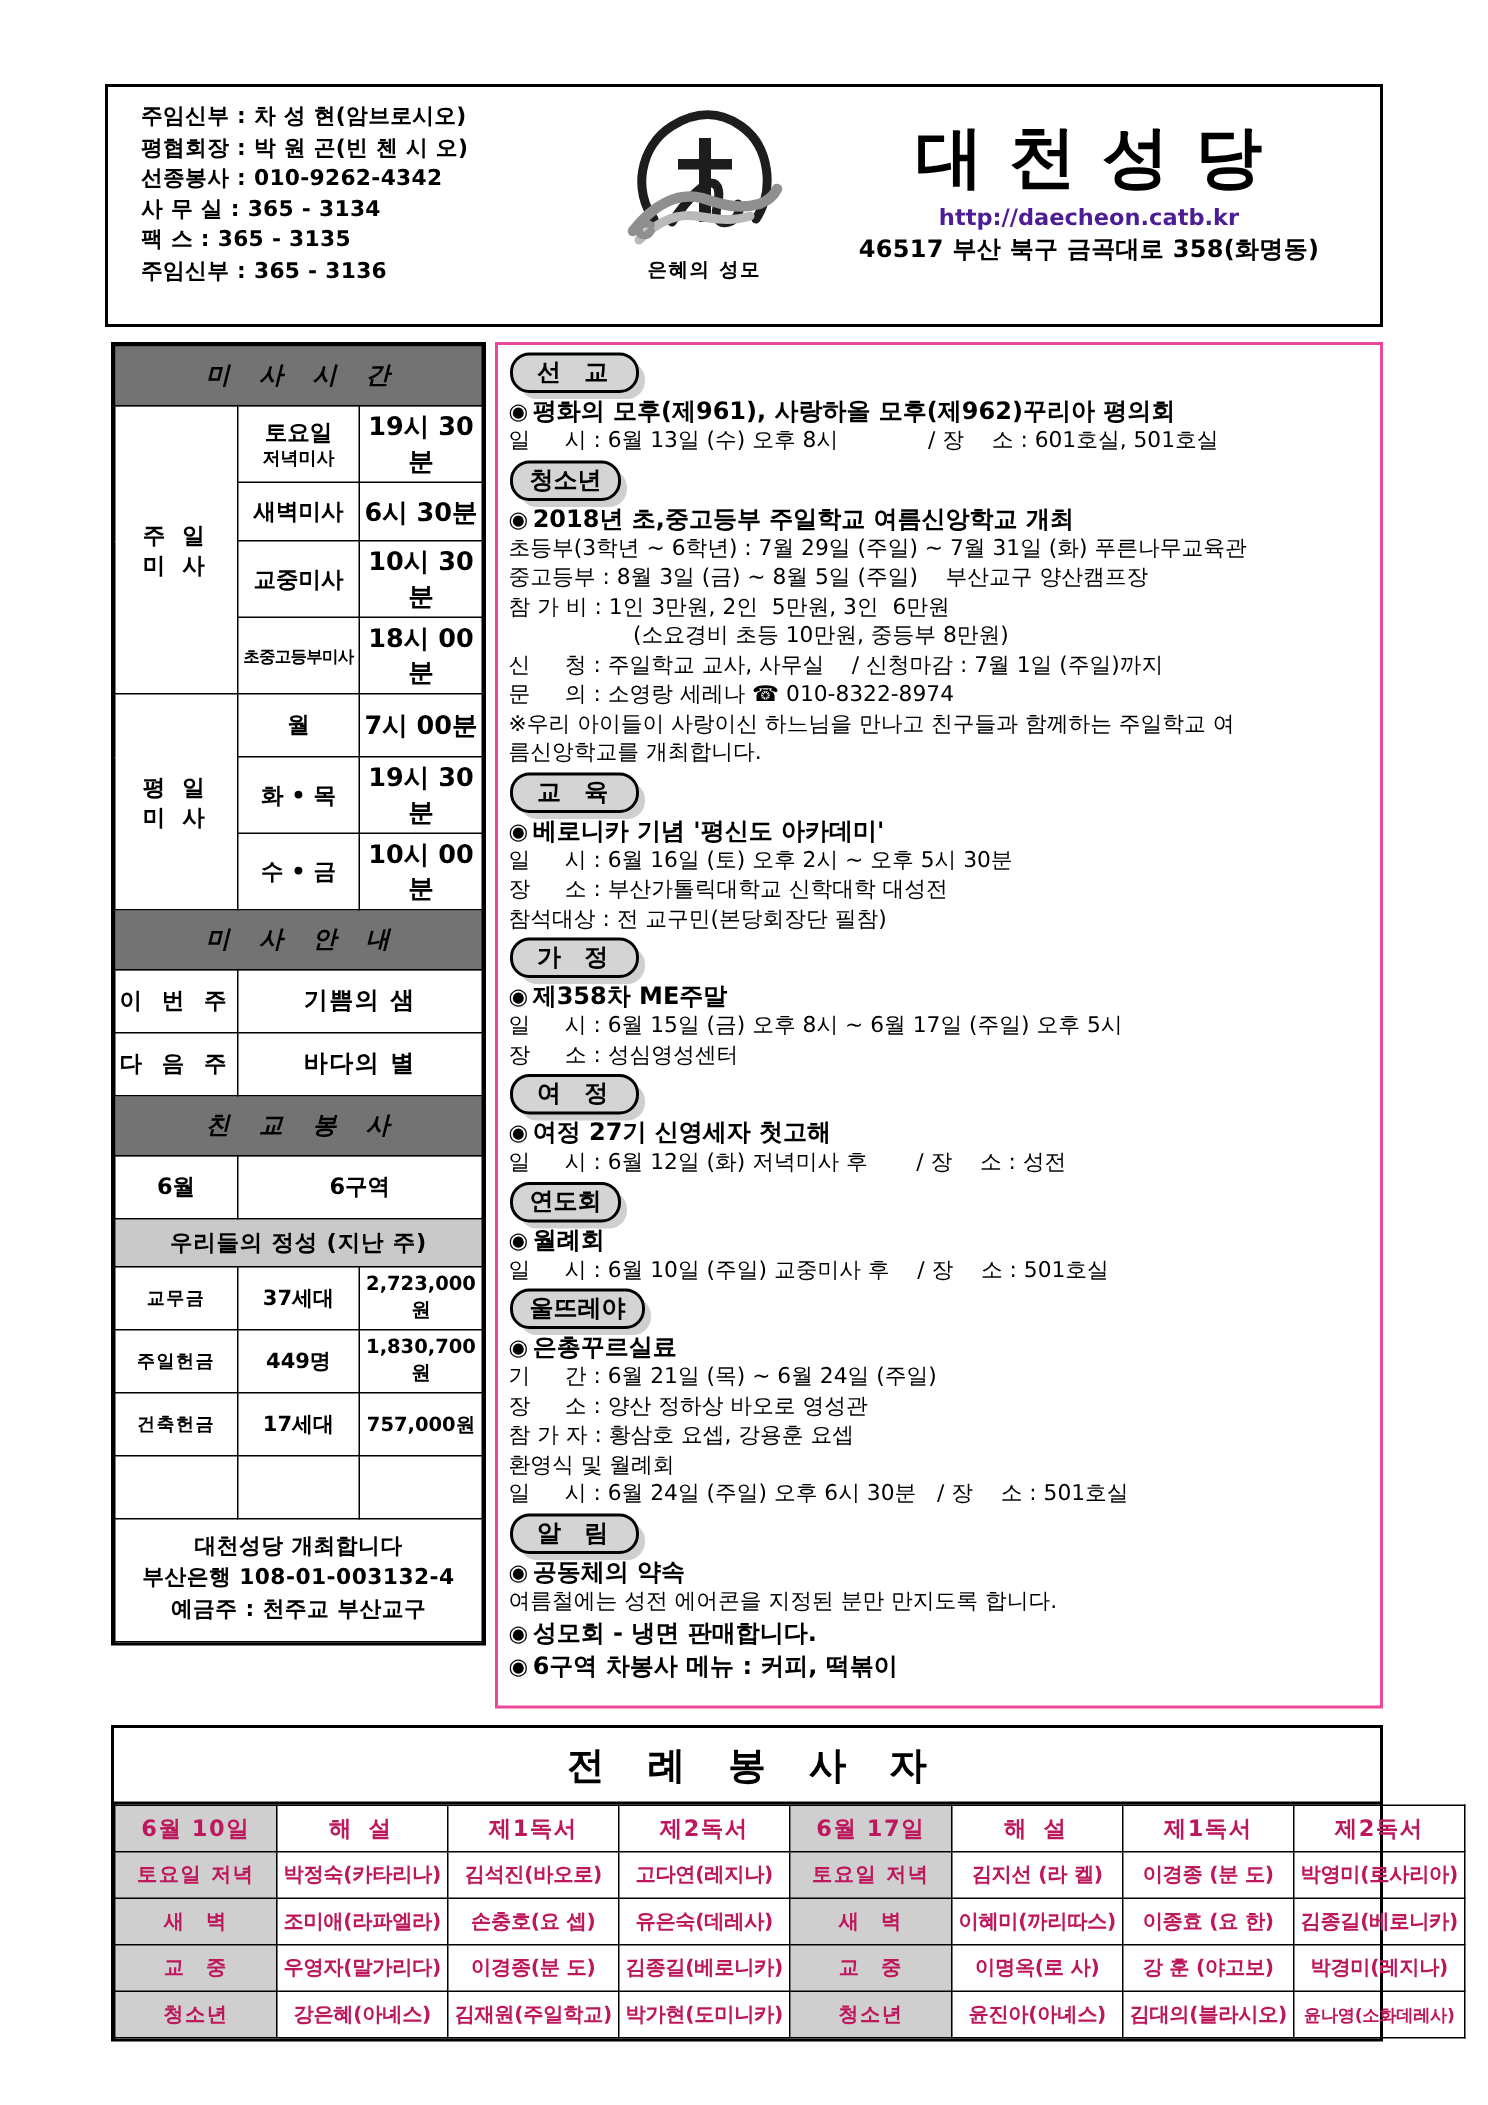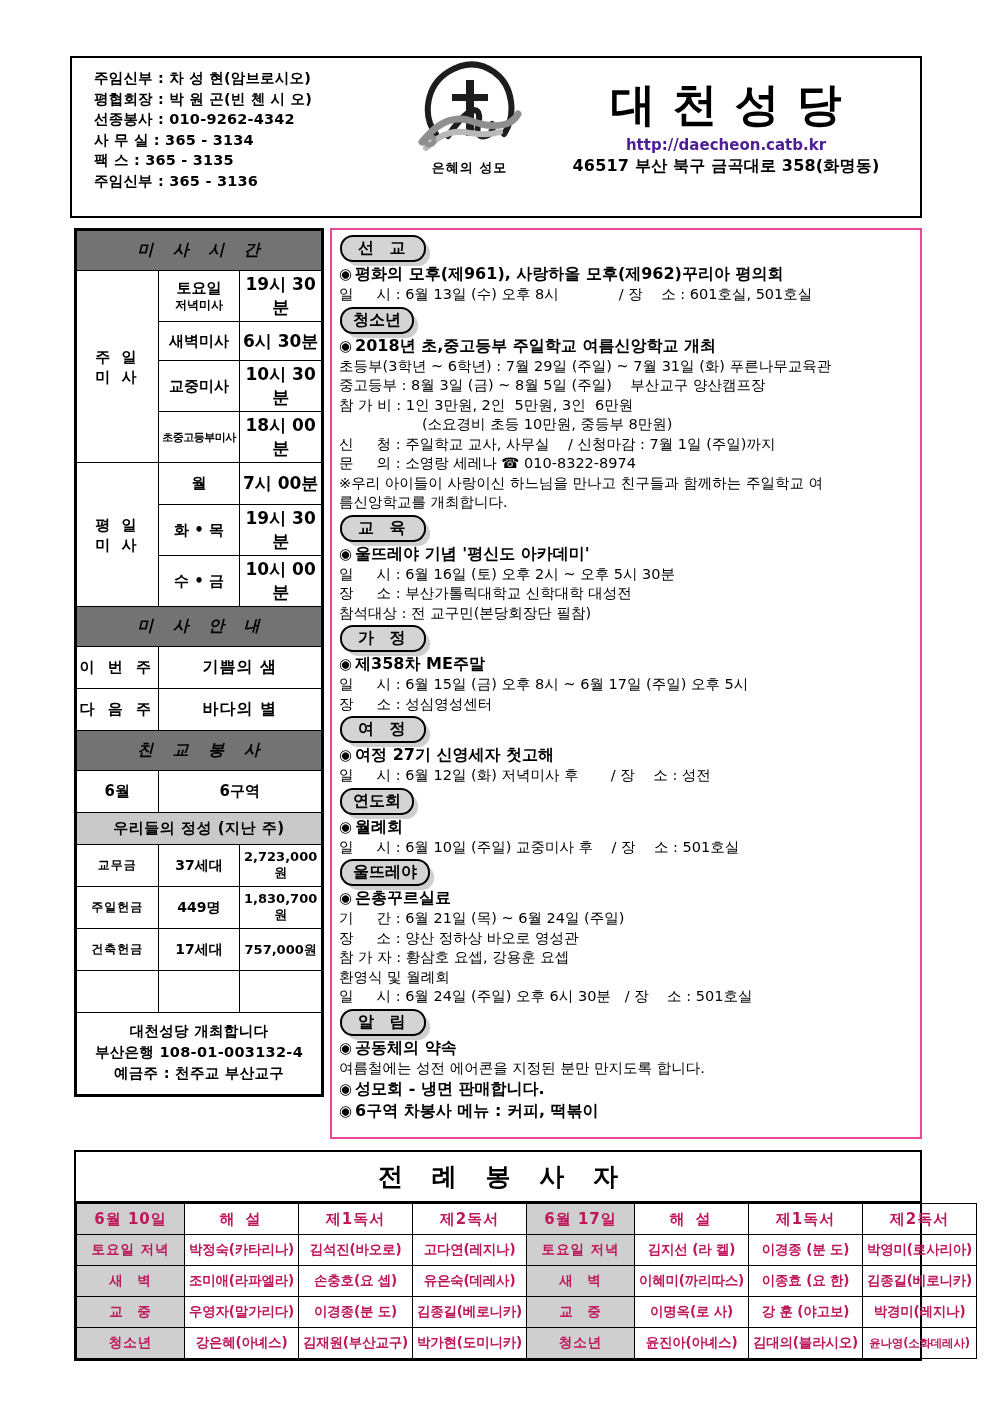--- a/index.html
+++ b/index.html
@@ -42,20 +42,21 @@
     white-space: nowrap;
     color: #000;
   }
   .logo-block {
     width: 125px;
     flex: none;
     display: flex;
     flex-direction: column;
     align-items: center;
     justify-content: flex-start;
+    padding-top: 12px;
   }
   .logo-svg { display:block; }
   .logo-caption {
     font-size: 13px;
     font-weight: bold;
     margin-top: 1px;
     letter-spacing: 1px;
     white-space: nowrap;
   }
   .title-block {
@@ -361,21 +362,21 @@
             <div>예금주 : 천주교 부산교구</div>
           </td>
         </tr>
       </tbody>
     </table>
   </div>
 
   <div class="main" id="main-content">
       <div class="sec"><div class="pill">선  교</div><div class="bullet-line"><span class="dot">◉</span><span>평화의 모후(제961), 사랑하올 모후(제962)꾸리아 평의회</span></div><div class="detail-line">일     시 : 6월 13일 (수) 오후 8시             / 장    소 : 601호실, 501호실</div></div>
       <div class="sec"><div class="pill tight">청소년</div><div class="bullet-line"><span class="dot">◉</span><span>2018년 초,중고등부 주일학교 여름신앙학교 개최</span></div><div class="detail-line">초등부(3학년 ~ 6학년) : 7월 29일 (주일) ~ 7월 31일 (화) 푸른나무교육관</div><div class="detail-line">중고등부 : 8월 3일 (금) ~ 8월 5일 (주일)    부산교구 양산캠프장</div><div class="detail-line">참 가 비 : 1인 3만원, 2인  5만원, 3인  6만원</div><div class="detail-line">                  (소요경비 초등 10만원, 중등부 8만원)</div><div class="detail-line">신     청 : 주일학교 교사, 사무실    / 신청마감 : 7월 1일 (주일)까지</div><div class="detail-line">문     의 : 소영랑 세레나 ☎ 010-8322-8974</div><div class="detail-line">※우리 아이들이 사랑이신 하느님을 만나고 친구들과 함께하는 주일학교 여</div><div class="detail-line">름신앙학교를 개최합니다.</div></div>
-      <div class="sec"><div class="pill">교  육</div><div class="bullet-line"><span class="dot">◉</span><span>울뜨레야 기념  '평신도 아카데미'</span></div><div class="detail-line">일     시 : 6월 16일 (토) 오후 2시 ~ 오후 5시 30분</div><div class="detail-line">장     소 : 부산가톨릭대학교 신학대학 대성전</div><div class="detail-line">참석대상 : 전 교구민(본당회장단 필참)</div></div>
+      <div class="sec"><div class="pill">교  육</div><div class="bullet-line"><span class="dot">◉</span><span>베로니카 기념  '평신도 아카데미'</span></div><div class="detail-line">일     시 : 6월 16일 (토) 오후 2시 ~ 오후 5시 30분</div><div class="detail-line">장     소 : 부산가톨릭대학교 신학대학 대성전</div><div class="detail-line">참석대상 : 전 교구민(본당회장단 필참)</div></div>
       <div class="sec"><div class="pill">가  정</div><div class="bullet-line"><span class="dot">◉</span><span>제358차 ME주말</span></div><div class="detail-line">일     시 : 6월 15일 (금) 오후 8시 ~ 6월 17일 (주일) 오후 5시</div><div class="detail-line">장     소 : 성심영성센터</div></div>
       <div class="sec"><div class="pill">여  정</div><div class="bullet-line"><span class="dot">◉</span><span>여정 27기 신영세자 첫고해</span></div><div class="detail-line">일     시 : 6월 12일 (화) 저녁미사 후       / 장    소 : 성전</div></div>
       <div class="sec"><div class="pill tight">연도회</div><div class="bullet-line"><span class="dot">◉</span><span>월례회</span></div><div class="detail-line">일     시 : 6월 10일 (주일) 교중미사 후    / 장    소 : 501호실</div></div>
       <div class="sec"><div class="pill tight">울뜨레야</div><div class="bullet-line"><span class="dot">◉</span><span>은총꾸르실료</span></div><div class="detail-line">기     간 : 6월 21일 (목) ~ 6월 24일 (주일)</div><div class="detail-line">장     소 : 양산 정하상 바오로 영성관</div><div class="detail-line">참 가 자 : 황삼호 요셉, 강용훈 요셉</div><div class="detail-line">환영식 및 월례회</div><div class="detail-line">일     시 : 6월 24일 (주일) 오후 6시 30분   / 장    소 : 501호실</div></div>
       <div class="sec"><div class="pill">알  림</div><div class="bullet-line"><span class="dot">◉</span><span>공동체의 약속</span></div><div class="detail-line">여름철에는 성전 에어콘을 지정된 분만 만지도록 합니다.</div><div class="bullet-line"><span class="dot">◉</span><span>성모회 - 냉면 판매합니다.</span></div><div class="bullet-line"><span class="dot">◉</span><span>6구역 차봉사 메뉴 : 커피, 떡볶이</span></div></div>
     </div>
 
   <div class="bottom">
     <div class="bottom-title">전 례 봉 사 자</div>
     <table class="duty-table">
@@ -417,21 +418,21 @@
           <td class="duty-cell">이경종(분 도)</td>
           <td class="duty-cell">김종길(베로니카)</td>
           <td class="duty-rowlbl sp">교 중</td>
           <td class="duty-cell">이명옥(로 사)</td>
           <td class="duty-cell">강 훈 (야고보)</td>
           <td class="duty-cell">박경미(레지나)</td>
         </tr>
         <tr>
           <td class="duty-rowlbl">청소년</td>
           <td class="duty-cell">강은혜(아녜스)</td>
-          <td class="duty-cell">김재원(부산교구)</td>
+          <td class="duty-cell">김재원(주일학교)</td>
           <td class="duty-cell">박가현(도미니카)</td>
           <td class="duty-rowlbl">청소년</td>
           <td class="duty-cell">윤진아(아녜스)</td>
           <td class="duty-cell">김대의(블라시오)</td>
           <td class="duty-cell tiny">윤나영(소화데레사)</td>
         </tr>
       </tbody>
     </table>
   </div>
 

